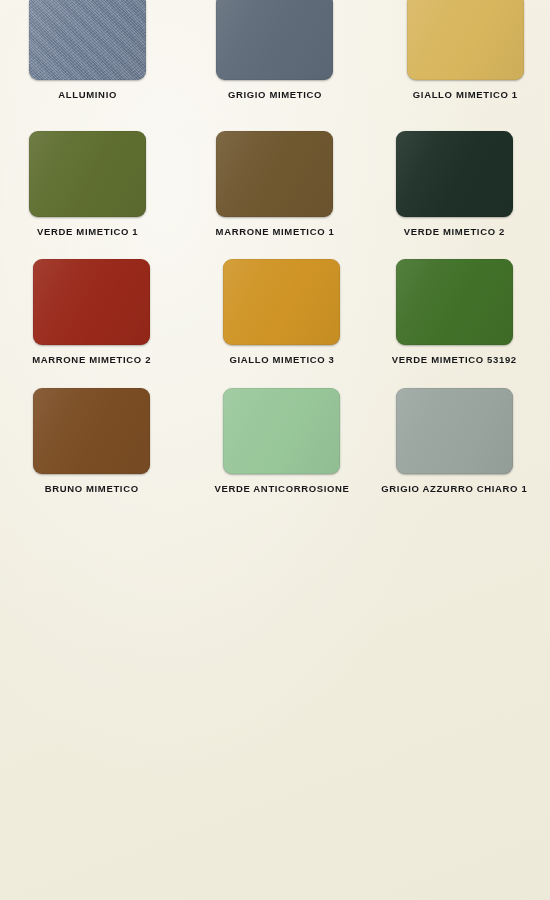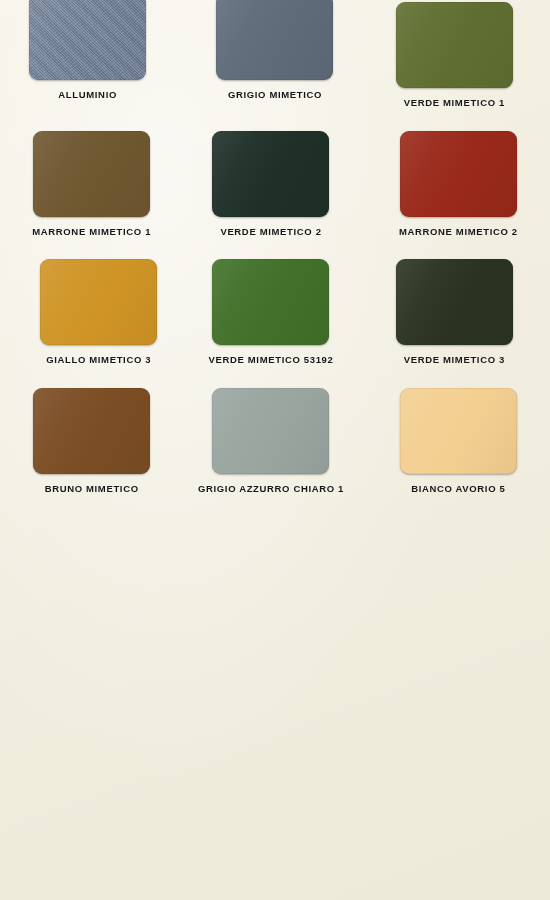--- a/index.html
+++ b/index.html
@@ -99,20 +99,24 @@
 
 <div class="chart-grid" id="chart-grid">
     <div class="swatch-cell col-0 row-0">
       <div class="swatch-chip metallic" style="background-color: rgb(114, 130, 155);"></div>
       <div class="swatch-label">ALLUMINIO</div>
     </div>
     <div class="swatch-cell col-1 row-0">
       <div class="swatch-chip" style="background-color: rgb(95, 107, 121);"></div>
       <div class="swatch-label">GRIGIO MIMETICO</div>
     </div>
+    <div class="swatch-cell col-2 row-0">
+      <div class="swatch-chip" style="background-color: rgb(216, 182, 94);"></div>
+      <div class="swatch-label">GIALLO MIMETICO 1</div>
+    </div>
     <div class="swatch-cell col-0 row-1">
       <div class="swatch-chip" style="background-color: rgb(95, 110, 48);"></div>
       <div class="swatch-label">VERDE MIMETICO 1</div>
     </div>
     <div class="swatch-cell col-1 row-1">
       <div class="swatch-chip" style="background-color: rgb(111, 87, 48);"></div>
       <div class="swatch-label">MARRONE MIMETICO 1</div>
     </div>
     <div class="swatch-cell col-0 row-2">
       <div class="swatch-chip" style="background-color: rgb(30, 48, 40);"></div>
@@ -123,29 +127,25 @@
       <div class="swatch-label">MARRONE MIMETICO 2</div>
     </div>
     <div class="swatch-cell col-2 row-2">
       <div class="swatch-chip" style="background-color: rgb(207, 148, 37);"></div>
       <div class="swatch-label">GIALLO MIMETICO 3</div>
     </div>
     <div class="swatch-cell col-0 row-3">
       <div class="swatch-chip" style="background-color: rgb(65, 113, 41);"></div>
       <div class="swatch-label">VERDE MIMETICO 53192</div>
     </div>
-    <div class="swatch-cell col-0 row-4">
-      <div class="swatch-chip" style="background-color: rgb(43, 51, 32);"></div>
-      <div class="swatch-label">VERDE MIMETICO 3</div>
-    </div>
     <div class="swatch-cell col-1 row-4">
       <div class="swatch-chip" style="background-color: rgb(123, 77, 36);"></div>
       <div class="swatch-label">BRUNO MIMETICO</div>
+    </div>
+    <div class="swatch-cell col-2 row-4">
+      <div class="swatch-chip" style="background-color: rgb(152, 199, 154);"></div>
+      <div class="swatch-label">VERDE ANTICORROSIONE</div>
     </div>
     <div class="swatch-cell col-0 row-5">
       <div class="swatch-chip" style="background-color: rgb(154, 165, 160);"></div>
       <div class="swatch-label">GRIGIO AZZURRO CHIARO 1</div>
     </div>
-    <div class="swatch-cell col-1 row-6">
-      <div class="swatch-chip" style="background-color: rgb(243, 207, 145);"></div>
-      <div class="swatch-label">BIANCO AVORIO 5</div>
-    </div>
   </div>
 
 </body></html>

